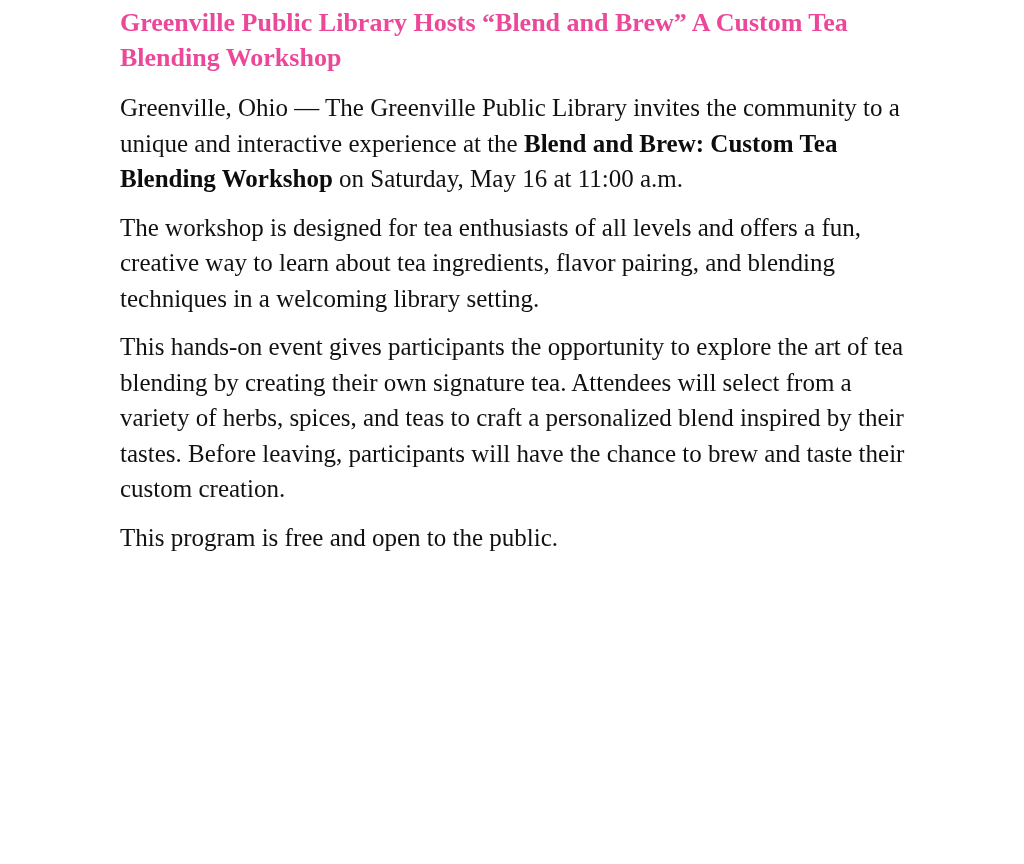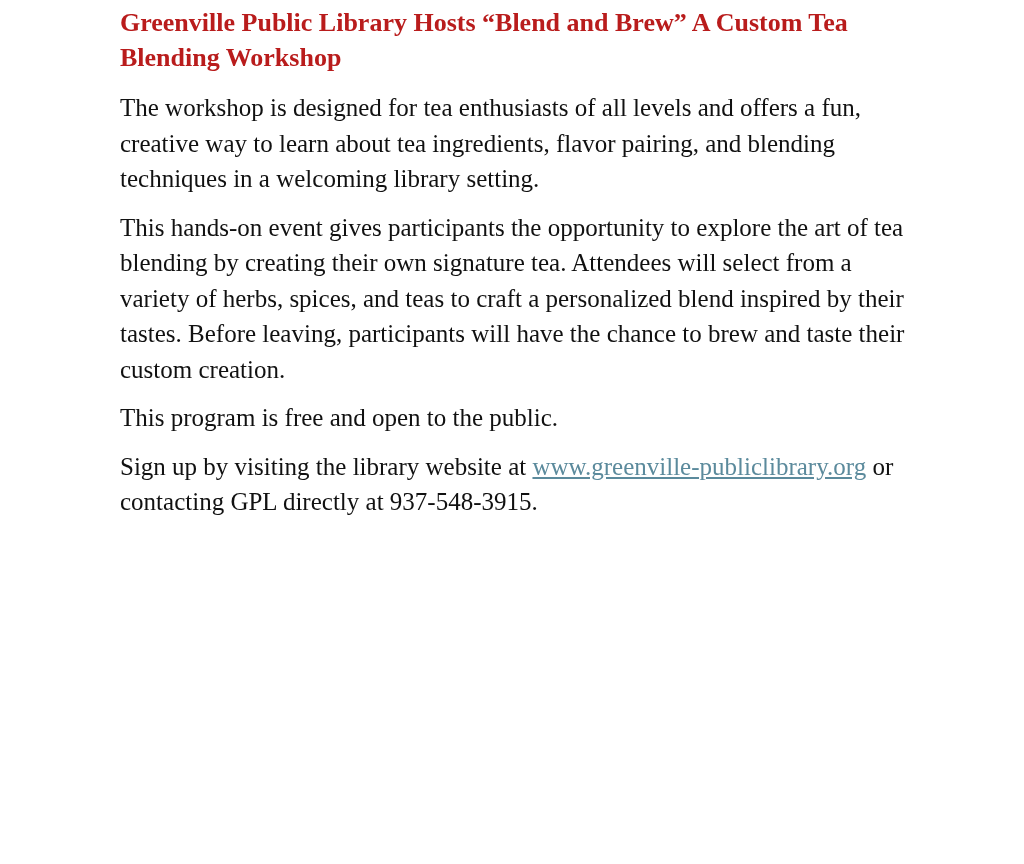--- a/index.html
+++ b/index.html
@@ -17,21 +17,21 @@
   .doc {
     box-sizing: border-box;
     padding: 5px 114px 0 120px;
   }
   .doc h1 {
     font-size: 26px;
     line-height: 35px;
     font-weight: bold;
     margin: 0 0 15px 0;
     max-width: 790px;
-    color: #b91c1c;
+    color: #ec4899;
   }
   .doc p {
     font-size: 25px;
     line-height: 35.5px;
     margin: 0 0 13px 0;
     max-width: 792px;
   }
   .doc p.last {
     margin-bottom: 0;
   }
@@ -46,23 +46,23 @@
     cursor: pointer;
   }
 </style>
 </head>
 <body>
 
 <div class="doc">
 
   <h1>Greenville Public Library Hosts “Blend and Brew” A Custom Tea Blending Workshop</h1>
 
+  <p><span>Greenville, Ohio — The Greenville Public Library invites the community to a unique and interactive experience at the </span><strong>Blend and Brew: Custom Tea Blending Workshop</strong><span> on Saturday, May 16 at 11:00 a.m.</span></p>
 
   <p>The workshop is designed for tea enthusiasts of all levels and offers a fun, creative way to learn about tea ingredients, flavor pairing, and blending techniques in a welcoming library setting.</p>
 
   <p>This hands-on event gives participants the opportunity to explore the art of tea blending by creating their own signature tea. Attendees will select from a variety of herbs, spices, and teas to craft a personalized blend inspired by their tastes. Before leaving, participants will have the chance to brew and taste their custom creation.</p>
 
 
   <p>This program is free and open to the public.</p>
 
-  <p class="last"><span>Sign up by visiting the library website at </span><a href="#">www.greenville-publiclibrary.org</a><span> or contacting GPL directly at 937-548-3915.</span></p>
 
 </div>
 
 </body></html>

